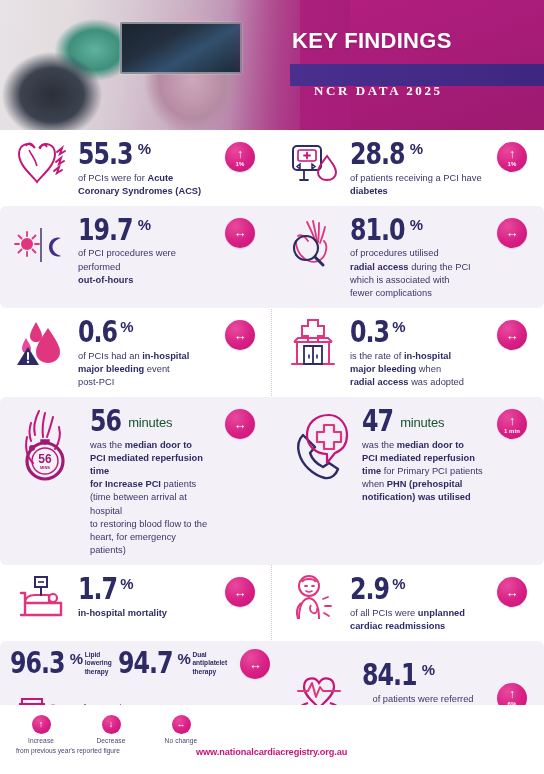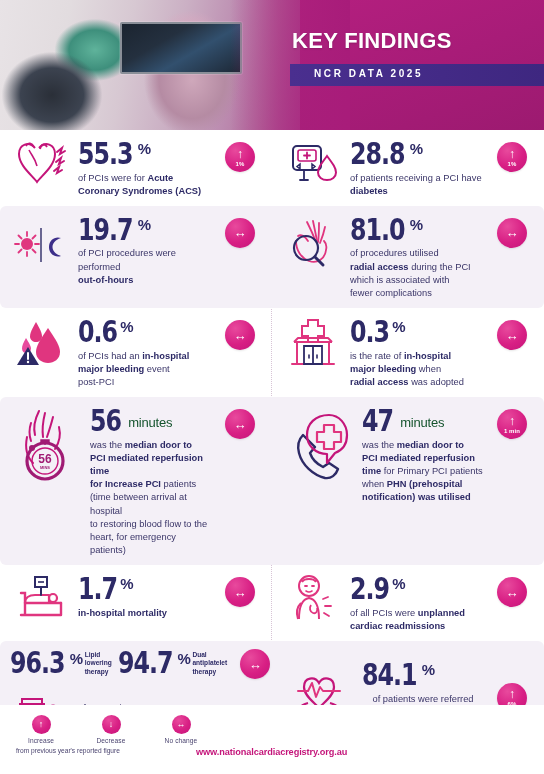--- a/index.html
+++ b/index.html
@@ -47,22 +47,22 @@
   .header-title {
     position:absolute; left:292px; top:28px;
     color:#ffffff; font-size:22px; font-weight:700; letter-spacing:.3px;
     text-shadow: 0 1px 2px rgba(0,0,0,.18);
   }
   .header-subbar {
     position:absolute; left:290px; top:64px; width:254px; height:22px;
     background: linear-gradient(90deg,#4a2f8f 0%, #432a86 60%, #3e2780 100%);
   }
   .header-subbar span {
-    position:absolute; left:24px; top:4px;
-    color:#fff; font-size:10px; font-weight:700; letter-spacing:2.6px;
+    position:absolute; left:24px; top:19px;
+    color:#fff; font-size:13px; font-weight:700; letter-spacing:2.6px;font-family:Liberation Serif, serif;
   }
 
   
   .body-area { position:relative; width:544px; height:575px; padding:0; }
   .divider-v {
     position:absolute; left:271px; top:132px; width:0; height:572px;
     border-left: 1px dotted #d8c4d6;
   }
   .grid {
     position:relative;

